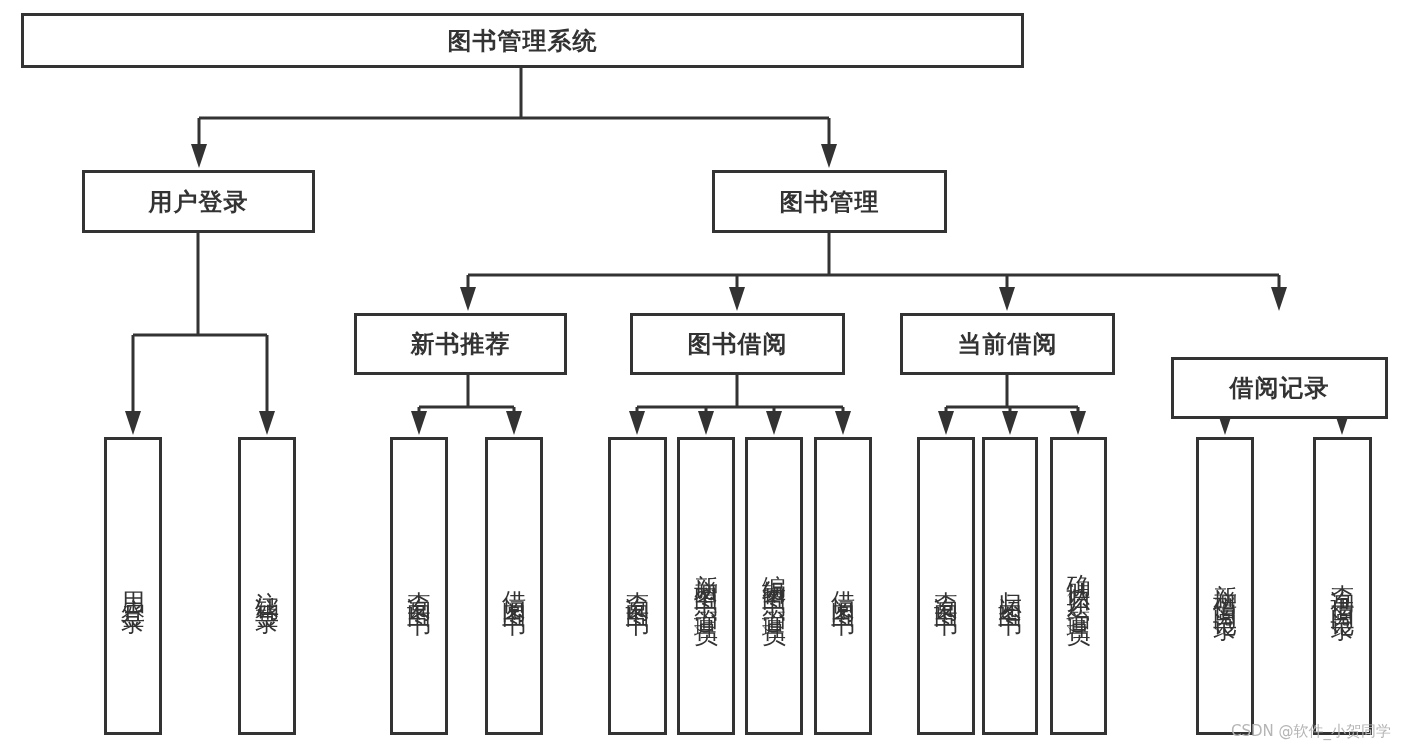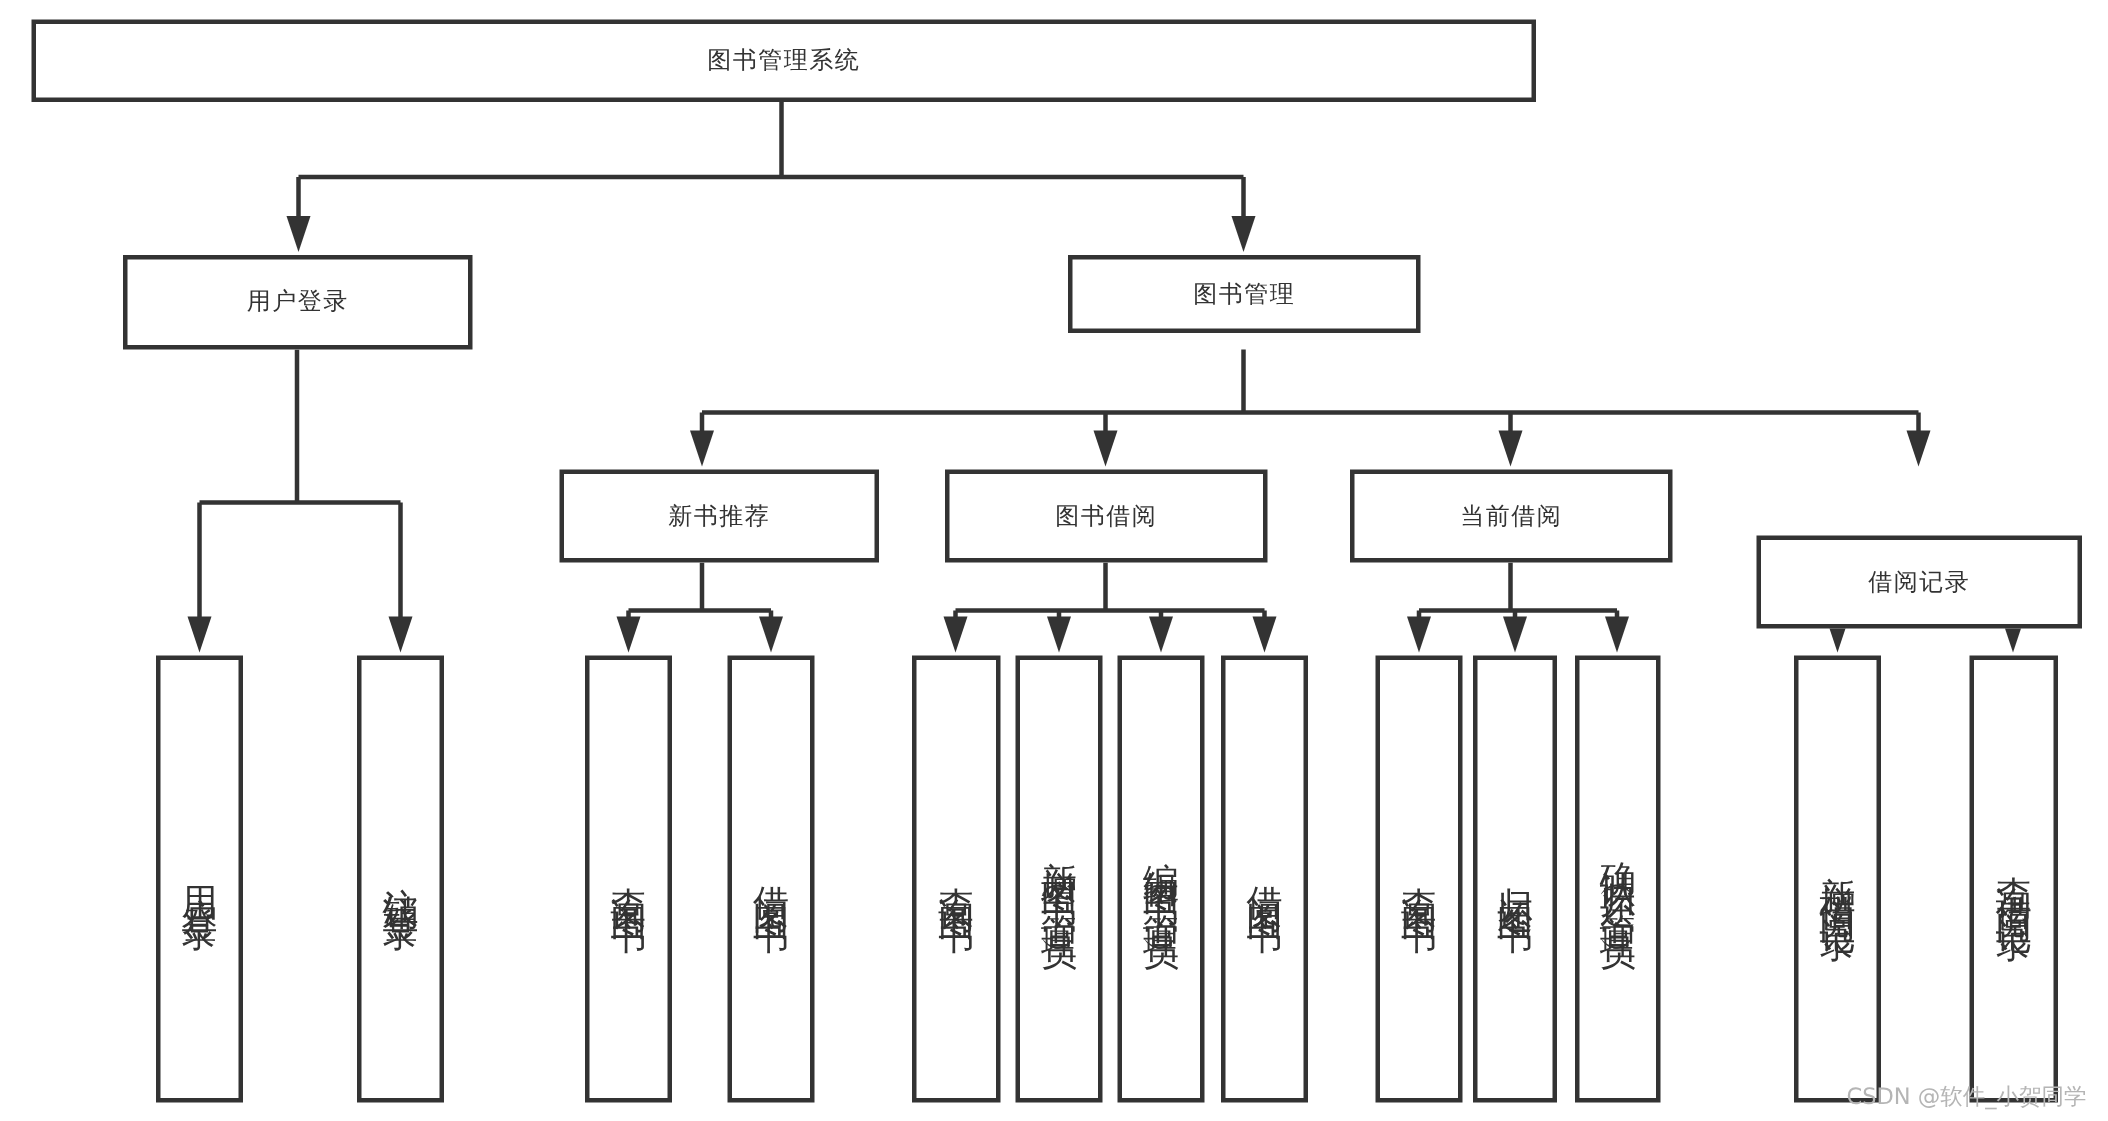--- a/index.html
+++ b/index.html
@@ -37,24 +37,25 @@
     position: absolute;
     box-sizing: border-box;
     background: #ffffff;
     border: 3px solid #333333;
     display: flex;
     align-items: center;
     justify-content: center;
     z-index: 2;
   }
   .node .hlabel {
-    font-size: 16px;
+    font-size: 24px;
     letter-spacing: 1px;
     white-space: nowrap;
     color: #333333;
+    font-weight: bold;
   }
   .leaf .vlabel {
     writing-mode: vertical-rl;
     text-orientation: mixed;
     font-size: 24px;
     letter-spacing: 7px;
     line-height: 1;
     color: #333333;
     white-space: nowrap;
   }
@@ -116,25 +117,25 @@
     </g>
   </svg>
 
   <div class="node" style="left:21px; top:13px; width:1003px; height:55px;">
     <span class="hlabel">图书管理系统</span>
   </div>
 
   <div class="node" style="left:82px; top:170px; width:233px; height:63px;">
     <span class="hlabel">用户登录</span>
   </div>
-  <div class="node" style="left:712px; top:170px; width:235px; height:52px;justify-content:center;">
+  <div class="node" style="left:712px; top:170px; width:235px; height:63px;justify-content:center;">
     <span class="hlabel">图书管理</span>
   </div>
 
-  <div class="node" style="left:373px; top:313px; width:213px; height:62px;">
+  <div class="node" style="left:354px; top:313px; width:213px; height:62px;">
     <span class="hlabel">新书推荐</span>
   </div>
   <div class="node" style="left:900px; top:313px; width:215px; height:62px;">
     <span class="hlabel">当前借阅</span>
   </div>
   <div class="node" style="left:630px; top:313px; width:215px; height:62px;">
     <span class="hlabel">图书借阅</span>
   </div>
   <div class="node" style="left:1171px; top:313px; width:217px; height:62px;margin-top:44px;">
     <span class="hlabel">借阅记录</span>

